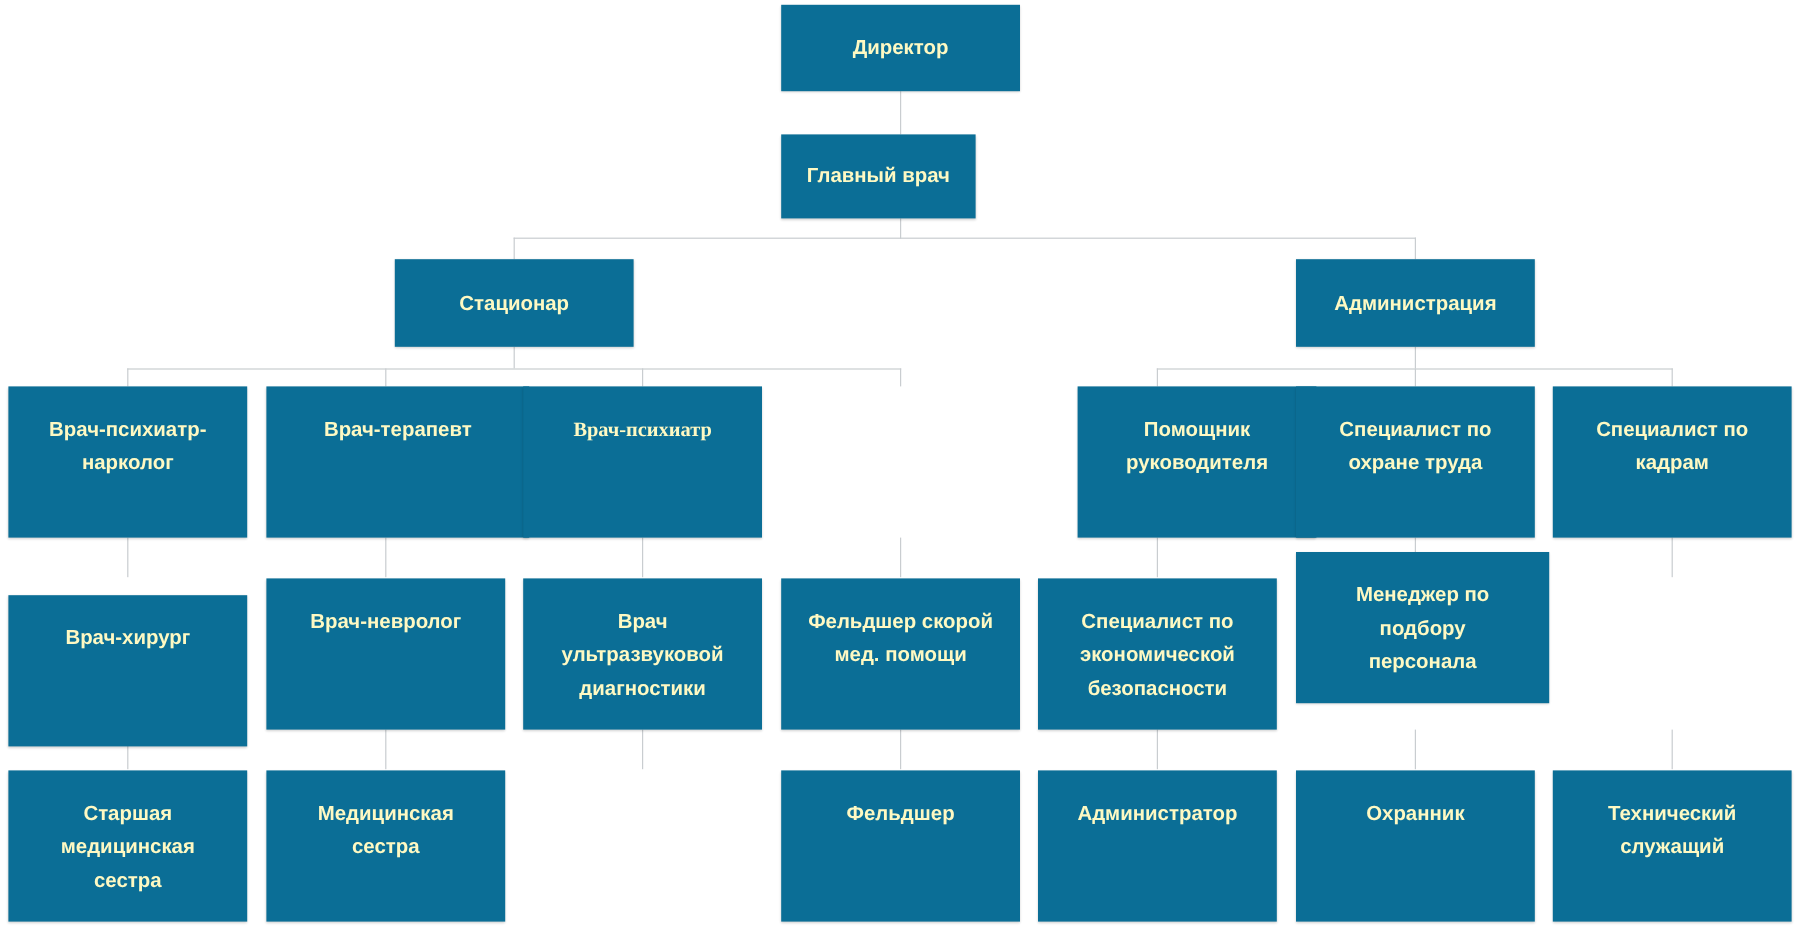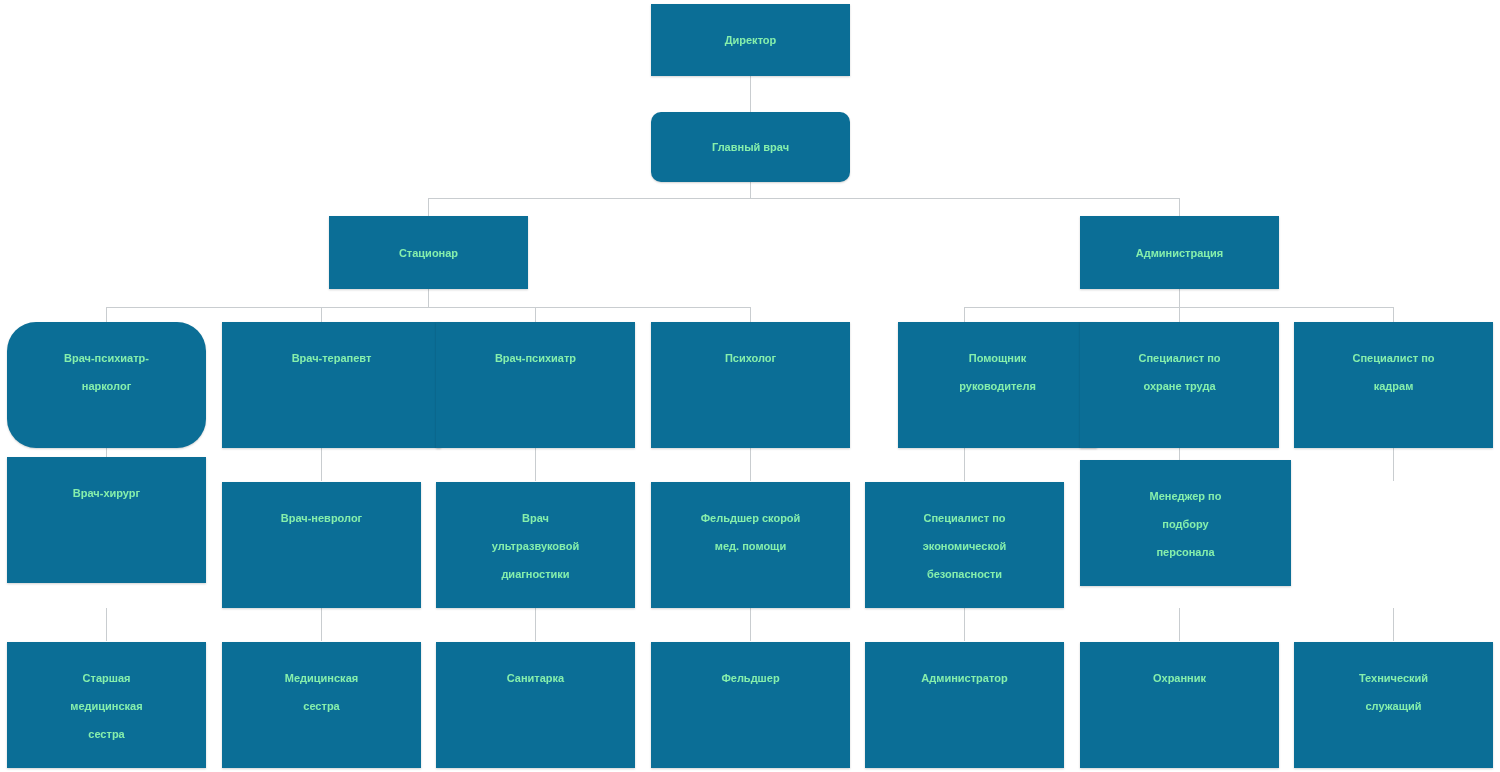--- a/index.html
+++ b/index.html
@@ -7,27 +7,27 @@
     width:1500px;height:772px;
     background:#ffffff;
     font-family:"Liberation Sans","DejaVu Sans",sans-serif;
     overflow:hidden;
   }
   #chart{position:relative;width:1500px;height:772px;}
 
   .node{
     position:absolute;
     background:#0b6e96;
-    color:#86efac;
+    color:#fef9c3;
     display:flex;
     align-items:flex-start;
     justify-content:center;
     text-align:center;
     font-weight:bold;
-    font-size:11px;
+    font-size:17px;
     line-height:28px;
     box-sizing:border-box;
     padding-top:22px;
     padding-left:6px;
     padding-right:6px;
     box-shadow:0 1px 2px rgba(0,0,0,0.18);
   }
   .node .label{white-space:pre-line;display:block;width:100%;}
 
   .node.center{align-items:center;padding-top:0;}
@@ -74,58 +74,55 @@
   <div class="conn v" style="left:535px;top:608px;height:33px;"></div>
   <div class="conn v" style="left:750px;top:608px;height:33px;"></div>
   <div class="conn v" style="left:964px;top:608px;height:33px;"></div>
   <div class="conn v" style="left:1179px;top:608px;height:33px;"></div>
   <div class="conn v" style="left:1393px;top:608px;height:33px;"></div>
 
   <div class="node center" style="left:651px;top:4px;width:199px;height:72px;">
     <span class="label">Директор</span>
   </div>
 
-  <div class="node center" style="left:651px;top:112px;width:199px;height:70px;border-radius:10px;">
+  <div class="node center" style="left:651px;top:112px;width:162px;height:70px;">
     <span class="label">Главный врач</span>
   </div>
 
   <div class="node center" style="left:329px;top:216px;width:199px;height:73px;">
     <span class="label">Стационар</span>
   </div>
   <div class="node center" style="left:1080px;top:216px;width:199px;height:73px;">
     <span class="label">Администрация</span>
   </div>
 
-  <div class="node" style="left:7px;top:322px;width:199px;height:126px;border-radius:29px;">
+  <div class="node" style="left:7px;top:322px;width:199px;height:126px;">
     <span class="label">Врач-психиатр-
 нарколог</span>
   </div>
   <div class="node" style="left:222px;top:322px;width:219px;height:126px;">
     <span class="label">Врач-терапевт</span>
   </div>
-  <div class="node" style="left:436px;top:322px;width:199px;height:126px;">
+  <div class="node" style="left:436px;top:322px;width:199px;height:126px;font-family:Liberation Serif, serif;">
     <span class="label">Врач-психиатр</span>
-  </div>
-  <div class="node" style="left:651px;top:322px;width:199px;height:126px;">
-    <span class="label">Психолог</span>
   </div>
   <div class="node" style="left:898px;top:322px;width:199px;height:126px;">
     <span class="label">Помощник
 руководителя</span>
   </div>
   <div class="node" style="left:1080px;top:322px;width:199px;height:126px;">
     <span class="label">Специалист по
 охране труда</span>
   </div>
   <div class="node" style="left:1294px;top:322px;width:199px;height:126px;">
     <span class="label">Специалист по
 кадрам</span>
   </div>
 
-  <div class="node" style="left:7px;top:457px;width:199px;height:126px;text-align:center;">
+  <div class="node" style="left:7px;top:496px;width:199px;height:126px;text-align:center;">
     <span class="label">Врач-хирург</span>
   </div>
   <div class="node" style="left:222px;top:482px;width:199px;height:126px;">
     <span class="label">Врач-невролог</span>
   </div>
   <div class="node" style="left:436px;top:482px;width:199px;height:126px;">
     <span class="label">Врач
 ультразвуковой
 диагностики</span>
   </div>
@@ -146,23 +143,20 @@
 
   <div class="node" style="left:7px;top:642px;width:199px;height:126px;text-align:center;">
     <span class="label">Старшая
 медицинская
 сестра</span>
   </div>
   <div class="node" style="left:222px;top:642px;width:199px;height:126px;">
     <span class="label">Медицинская
 сестра</span>
   </div>
-  <div class="node" style="left:436px;top:642px;width:199px;height:126px;">
-    <span class="label">Санитарка</span>
-  </div>
   <div class="node" style="left:651px;top:642px;width:199px;height:126px;">
     <span class="label">Фельдшер</span>
   </div>
   <div class="node" style="left:865px;top:642px;width:199px;height:126px;">
     <span class="label">Администратор</span>
   </div>
   <div class="node" style="left:1080px;top:642px;width:199px;height:126px;">
     <span class="label">Охранник</span>
   </div>
   <div class="node" style="left:1294px;top:642px;width:199px;height:126px;">

